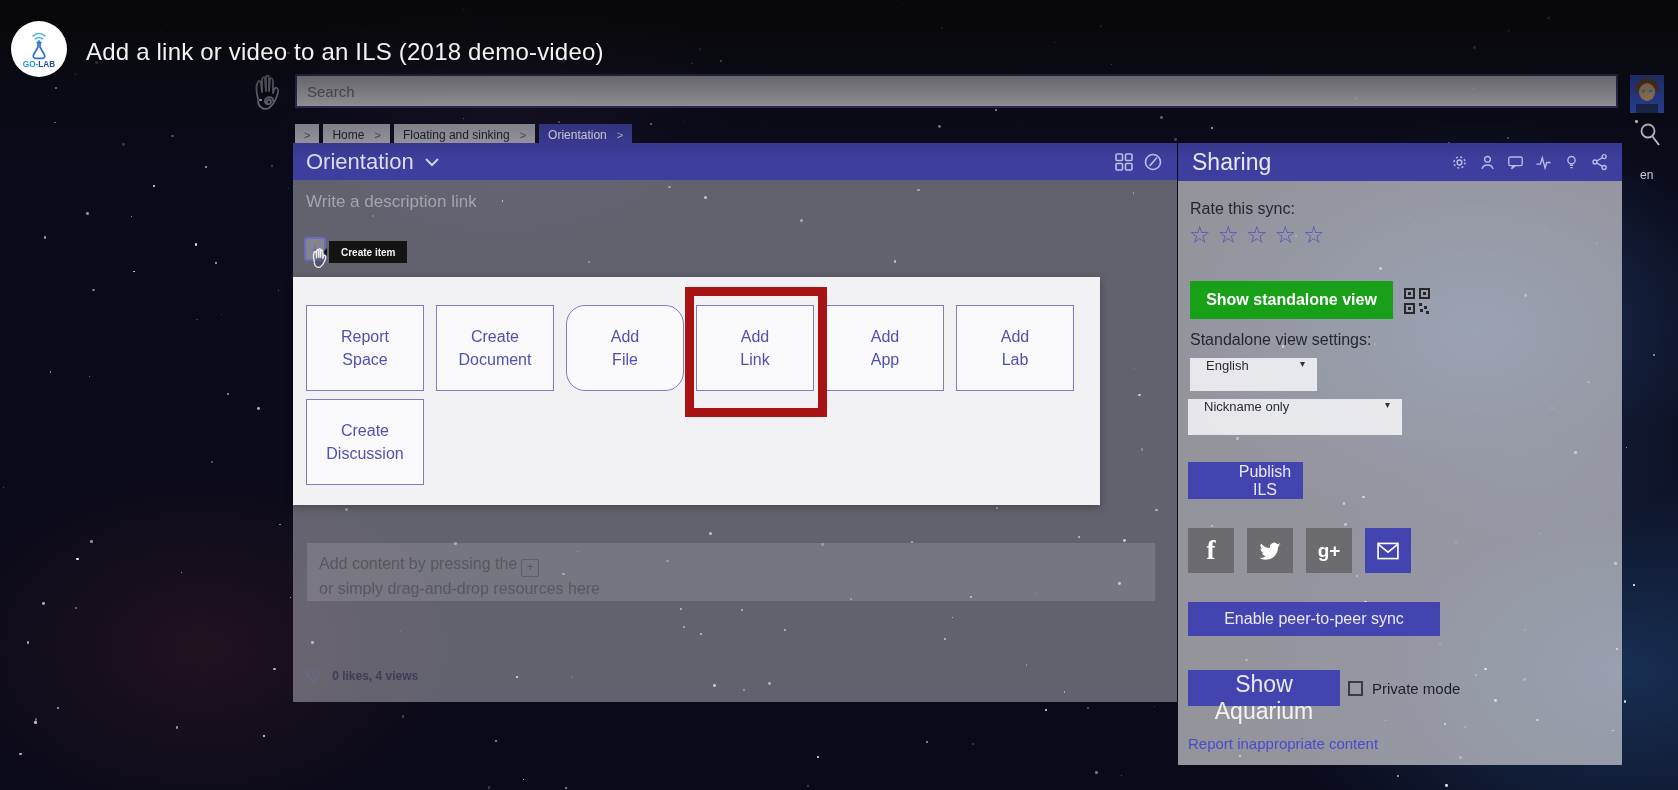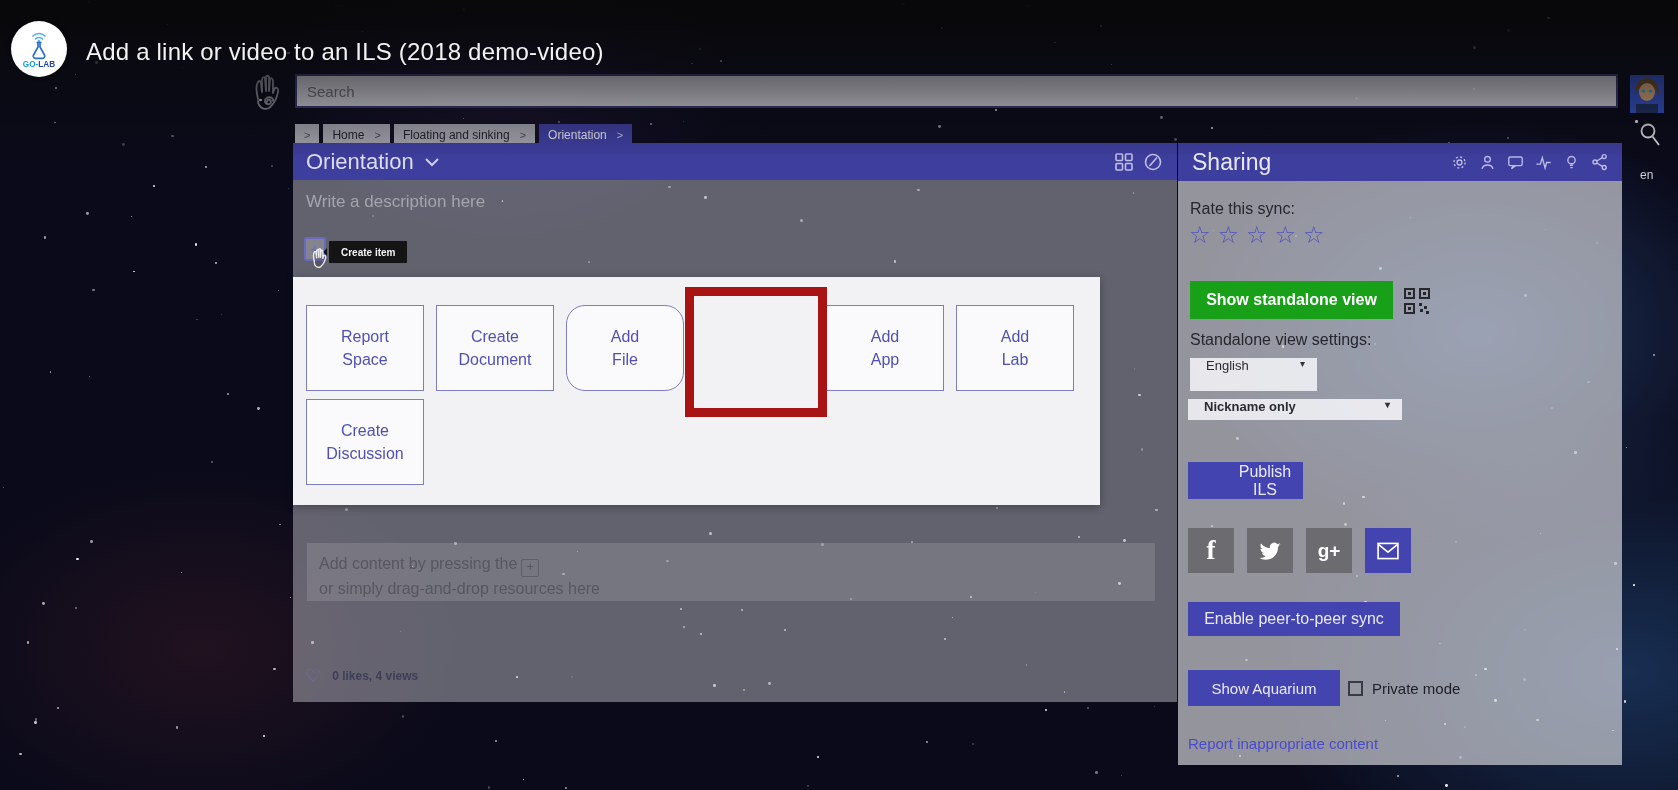--- a/index.html
+++ b/index.html
@@ -83,32 +83,32 @@
   .rate-label{position:absolute;left:12px;top:57px;color:#26262e;font-size:16px;}
   .stars-row{position:absolute;left:11px;top:78px;display:flex;gap:7px;color:#5050bc;font-size:24px;cursor:pointer;}
   .green-btn{position:absolute;left:12px;top:138px;width:203px;height:38px;background:var(--green,#18a018);
     border:none;color:#fff;font-size:16px;font-weight:bold;font-family:"Liberation Sans",sans-serif;cursor:pointer;}
   .qr{position:absolute;left:225px;top:144px;cursor:pointer;}
   .settings-label{position:absolute;left:12px;top:188px;color:#26262e;font-size:16px;}
   .sel{position:absolute;box-sizing:border-box;background:rgba(246,246,249,.85);color:#2a2a32;
     font-size:13px;display:flex;cursor:pointer;}
   .sel .cap{margin-left:auto;margin-right:12px;font-size:10px;color:#333;}
   .sel1{left:12px;top:215px;width:127px;height:33px;padding-left:16px;}
-  .sel2{left:10px;top:256px;width:214px;height:21px;padding-left:16px;font-weight:bold;}
+  .sel2{left:10px;top:256px;width:214px;height:36px;padding-left:16px;}
   .purp-btn{background:var(--button-purple,#4444b0);border:none;color:rgba(255,255,255,.88);
     font-family:"Liberation Sans",sans-serif;cursor:pointer;position:absolute;}
   .publish{left:10px;top:319px;width:115px;height:37px;font-size:16px;padding-left:45px;}
   .socials{position:absolute;left:10px;top:385px;display:flex;gap:13px;}
   .soc{width:46px;height:45px;display:flex;align-items:center;justify-content:center;cursor:pointer;}
   .soc.gray{background:var(--social-gray,#6b6b70);}
   .soc.purple{background:var(--button-purple,#4444b0);}
   .soc .fb{color:#fff;font-family:"Liberation Serif",serif;font-weight:bold;font-size:27px;}
   .soc .gp{color:#fff;font-weight:bold;font-size:19px;}
-  .peer{left:10px;top:459px;width:212px;height:34px;font-size:16px;}
-  .aquarium{left:10px;top:527px;width:152px;height:36px;font-size:15px;}
+  .peer{left:10px;top:459px;width:252px;height:34px;font-size:16px;}
+  .aquarium{left:10px;top:527px;width:152px;height:36px;font-size:23px;}
   .chkbox{position:absolute;left:170px;top:538px;width:15px;height:15px;box-sizing:border-box;
     border:2px solid #3a3a42;background:transparent;cursor:pointer;}
   .chklabel{position:absolute;left:194px;top:537px;color:#1e1e26;font-size:15px;font-weight:500;}
   .report{position:absolute;left:10px;top:592px;color:var(--link-purple,#4a4ace);font-size:15px;cursor:pointer;}
 
   
   .mini-avatar{position:absolute;left:1630px;top:75px;cursor:pointer;}
   .edge-search{position:absolute;left:1638px;top:122px;cursor:pointer;}
   .edge-lang{position:absolute;left:1640px;top:168px;color:#cfcfd5;font-size:12px;cursor:pointer;}
   svg{display:block;}
@@ -409,21 +409,21 @@
         </span>
         <span>
           <svg width="20" height="20" viewBox="0 0 20 20" fill="none" stroke="#c0c0e8" stroke-width="1.6">
             <circle cx="10" cy="10" r="7.5"></circle>
               <line x1="14" y1="5.5" x2="6.5" y2="14"></line>
           </svg>
         </span>
       </span>
     </div>
 
-    <div class="desc-ph">Write a description here</div>
+    <div class="desc-ph">Write a description link</div>
 
     <div class="plus-btn">+</div>
     <div class="tooltip">Create item</div>
     <div class="cursor-hand">
       <svg width="24" height="27" viewBox="0 0 40 48" fill="rgba(25,25,40,.18)" stroke="#eceded" stroke-width="2.4" stroke-linecap="round" stroke-linejoin="round">
         <path d="M10 28 C8 20 8 14 10 11 C11 9 13 10 13 13 L14 21 L14 9 C14 6 17 5 17 8 L18 20 L18 7 C18 4 21 4 21 7 L21 20 L22 9 C22 6 25 7 25 10 L25 22 C26 18 27 16 29 17 C31 18 30 22 29 25 C27 31 25 34 21 37 C15 40 10 35 10 30"></path>
       </svg>
     </div>
 
     <div class="hint-box">
@@ -434,20 +434,21 @@
     <div class="stats">
       <span class="hrt">♡</span>
       <span class="txt">0 likes, 4 views</span>
     </div>
   </div>
 
   <div class="popup"></div>
   <div class="citem" style="left:306px;top:305px;">Report Space</div>
   <div class="citem" style="left:436px;top:305px;">Create Document</div>
   <div class="citem" style="left:566px;top:305px;border-radius:19px;">Add File</div>
+  <div class="citem" style="left:696px;top:305px;">Add Link</div>
   <div class="citem" style="left:826px;top:305px;">Add App</div>
   <div class="citem" style="left:956px;top:305px;">Add Lab</div>
   <div class="citem" style="left:306px;top:399px;">Create Discussion</div>
   <div class="red-frame"></div>
 
   <div class="sidebar">
     <div class="side-head">
       <span class="ttl">Sharing</span>
       <span class="side-icons">
         <span>

